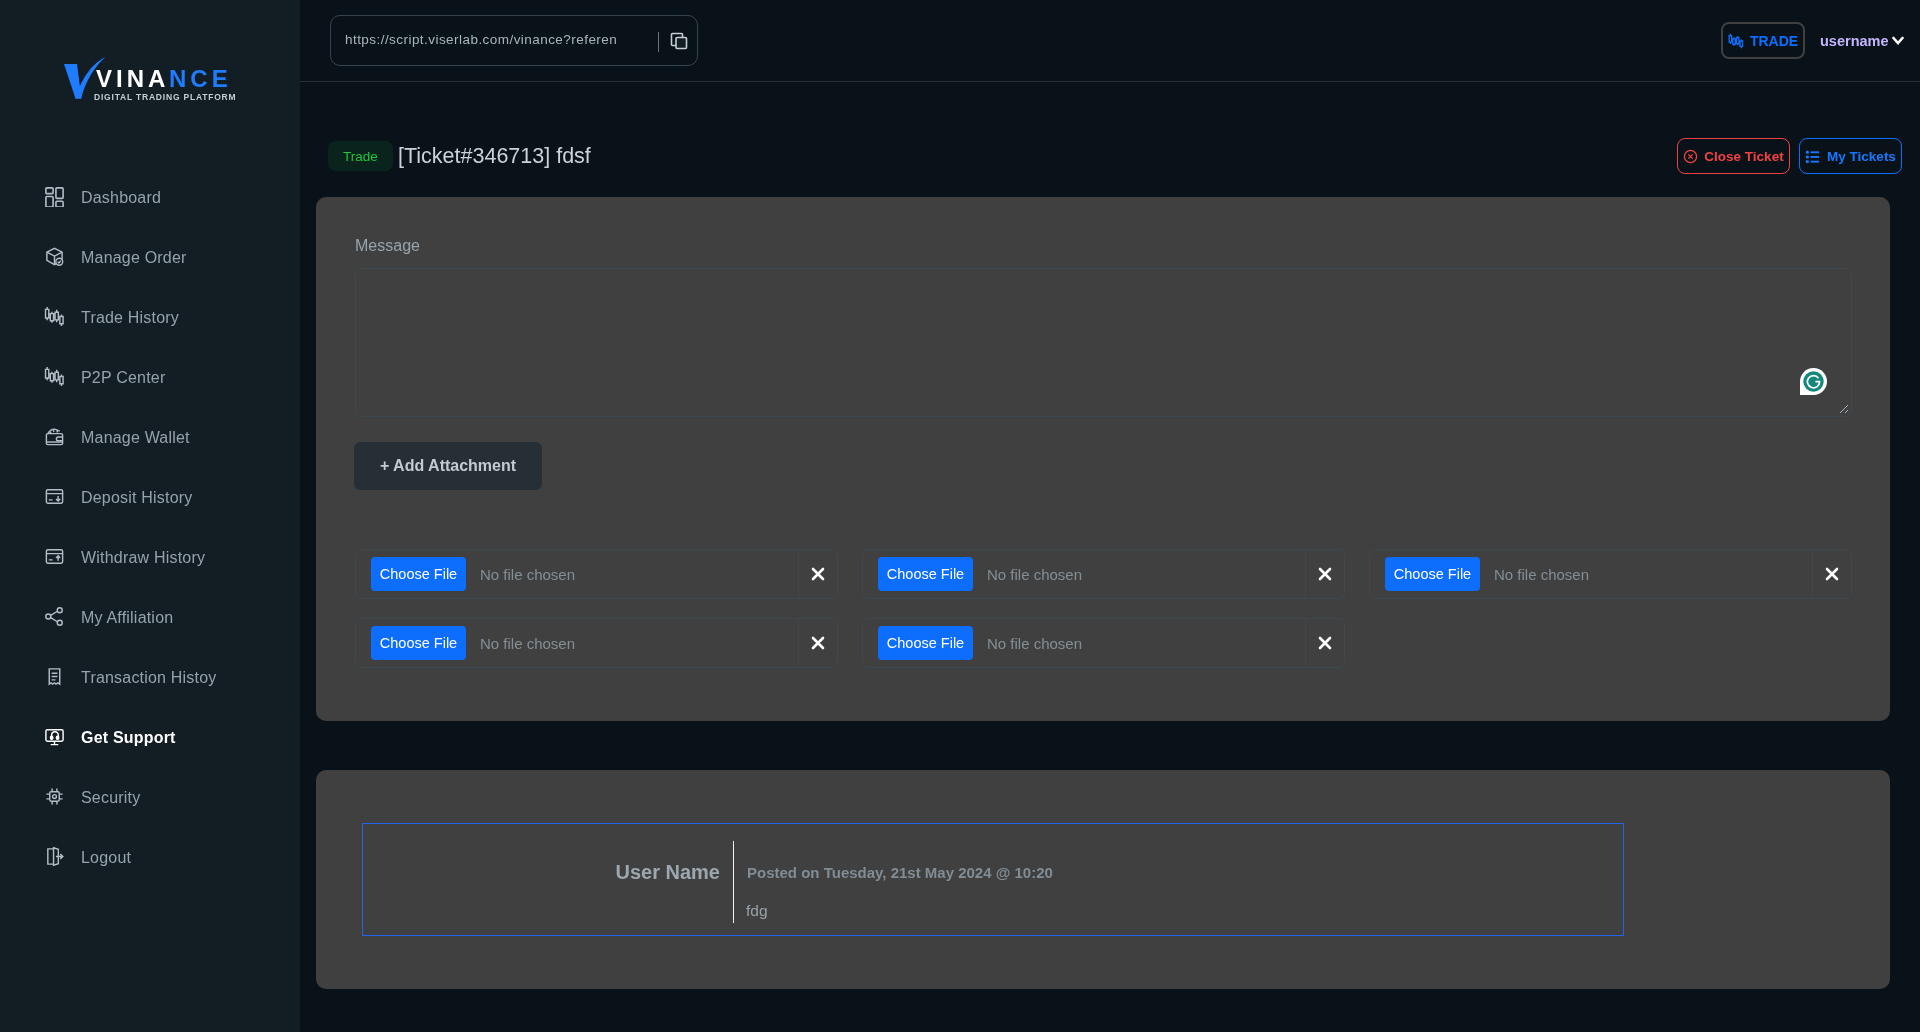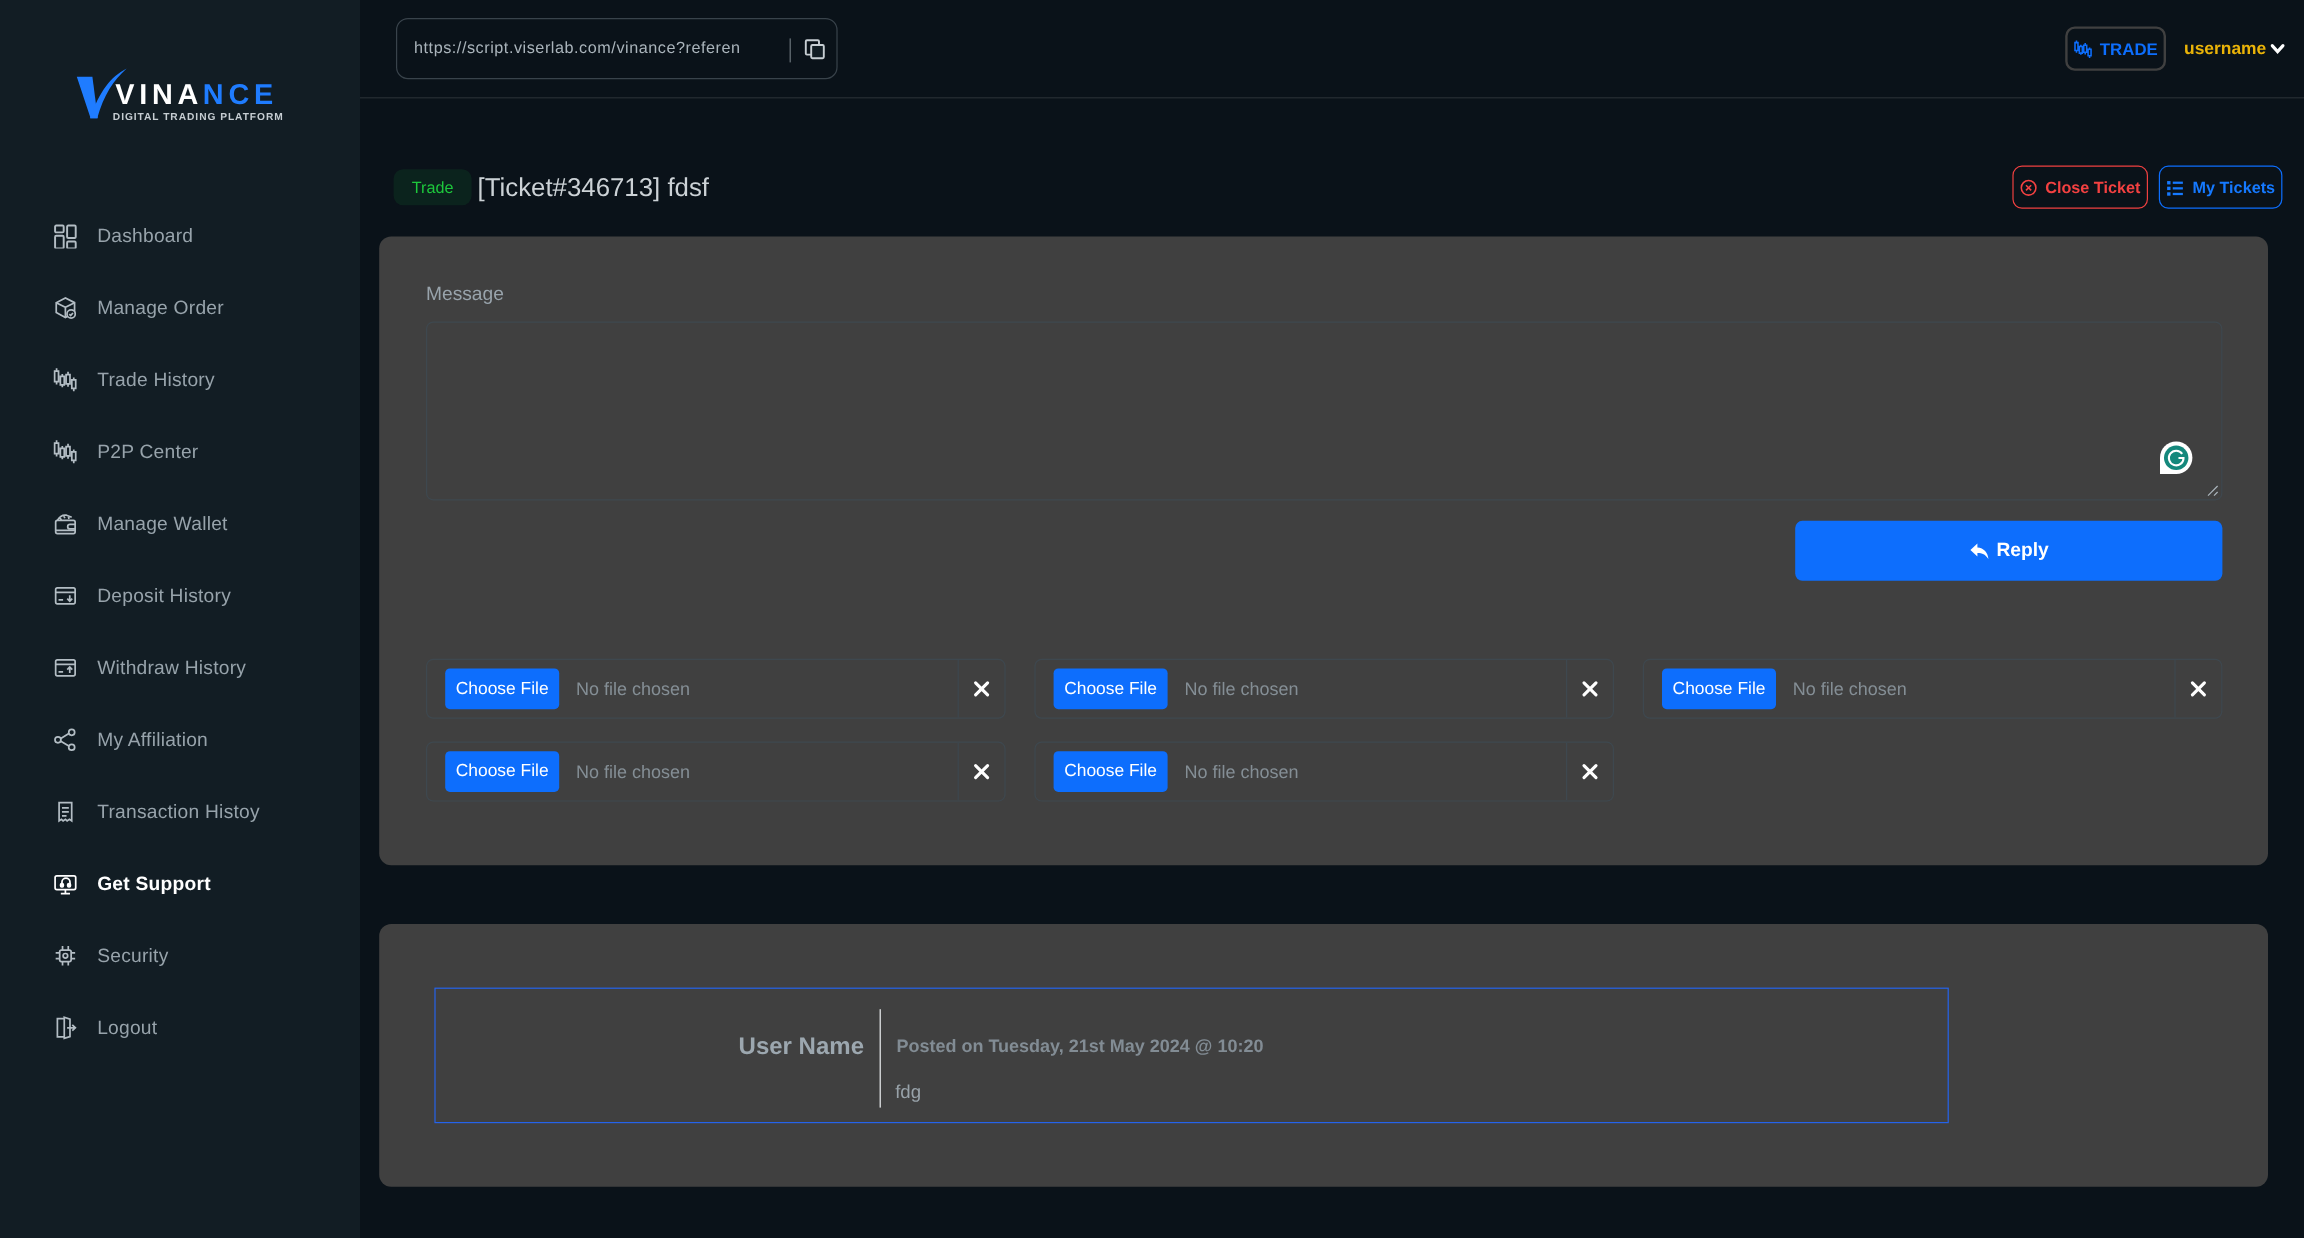--- a/index.html
+++ b/index.html
@@ -11,21 +11,21 @@
 .mi{position:absolute;left:44px;height:24px;display:flex;align-items:flex-end;color:#97a3ab;font-size:16px;letter-spacing:.2px}
 .mi svg{width:21px;height:21px;margin-right:16px;flex:0 0 21px}
 .mi.active{color:#ffffff;font-weight:bold}
 
 
 #urlbox{position:absolute;left:330px;top:15px;width:368px;height:51px;border:1px solid #39434b;border-radius:10px}
 #urltext{position:absolute;left:14px;top:16px;font-size:13.5px;color:#aab4bb;letter-spacing:.45px}
 #urldiv{position:absolute;left:327px;top:16px;width:1px;height:20px;background:#6b757c}
 #topline{position:absolute;left:300px;top:81px;width:1620px;height:1px;background:rgba(255,255,255,.12)}
 #tradebtn{position:absolute;left:1721px;top:22px;width:84px;height:37px;border:2px solid #404040;border-radius:8px;color:#0d6efd;font-weight:bold;font-size:14px;display:flex;align-items:center;justify-content:center}
-#username{position:absolute;left:1820px;top:33px;color:#eab308;font-weight:bold;font-size:14.5px}
+#username{position:absolute;left:1820px;top:33px;color:#c4b5fd;font-weight:bold;font-size:14.5px}
 
 
 #openbadge{position:absolute;left:328px;top:141px;width:65px;height:30px;background:rgba(30,190,70,.10);border-radius:8px;color:#1dc83c;font-size:13.5px;display:flex;align-items:center;justify-content:center}
 #tickettitle{position:absolute;left:398px;top:144px;font-size:21.5px;color:#ccd2d6;font-weight:500}
 .obtn{position:absolute;top:138px;height:36px;border-radius:8px;display:flex;align-items:center;justify-content:center;font-size:13.5px;font-weight:bold}
 #closebtn{left:1677px;width:113px;border:1px solid #ef4040;color:#f34141}
 #mytickets{left:1799px;width:103px;border:1px solid #0d6efd;color:#1579ff}
 
 
 .card{position:absolute;left:316px;width:1574px;background:#404040;border-radius:10px}
@@ -203,25 +203,21 @@
   <div id="ta">
     <svg style="position:absolute;right:23px;bottom:20px" width="29" height="29" viewBox="0 0 29 29">
       <path d="M1 14.5 C1 7 7 1 14.5 1 C22 1 28 7 28 14.5 C28 22 22 28 14.5 28 L1 28 Z" fill="#ffffff"></path>
       <circle cx="14.5" cy="14.5" r="10.2" fill="#15887c"></circle>
       <path d="M19.5 11.2 A6.1 6.1 0 1 0 20.6 14.6 L16.4 14.6" stroke="#fff" stroke-width="1.7" fill="none"></path>
     </svg>
     <svg style="position:absolute;right:2px;bottom:2px" width="11" height="11" viewBox="0 0 11 11" stroke="#aab4bb" stroke-width="1">
         <path d="M10 2 L2 10 M10 7 L7 10"></path>
       </svg>
   </div>
-  <div id="replybtn">
-    <svg width="17" height="15" viewBox="0 0 20 18" fill="#fff" style="margin-right:6px">
-      <path d="M8 1 L1 7.5 L8 14 L8 10.5 C13 10.5 16 12 19 16.5 C18.5 10 14.5 5.5 8 5 Z"></path>
-    </svg>
-    Reply</div>
+  <div id="addatt">+ Add Attachment</div>
   <div class="fg" style="left:39px;top:352px">
       <div class="cf">Choose File</div>
       <div class="nf">No file chosen</div>
       <div class="dv"></div>
       <div class="xx">
         <svg width="14" height="14" viewBox="0 0 14 14">
           <path d="M2 2 L12 12 M12 2 L2 12" stroke="#fff" stroke-width="2.6" stroke-linecap="round"></path>
         </svg>
       </div>
     </div>

